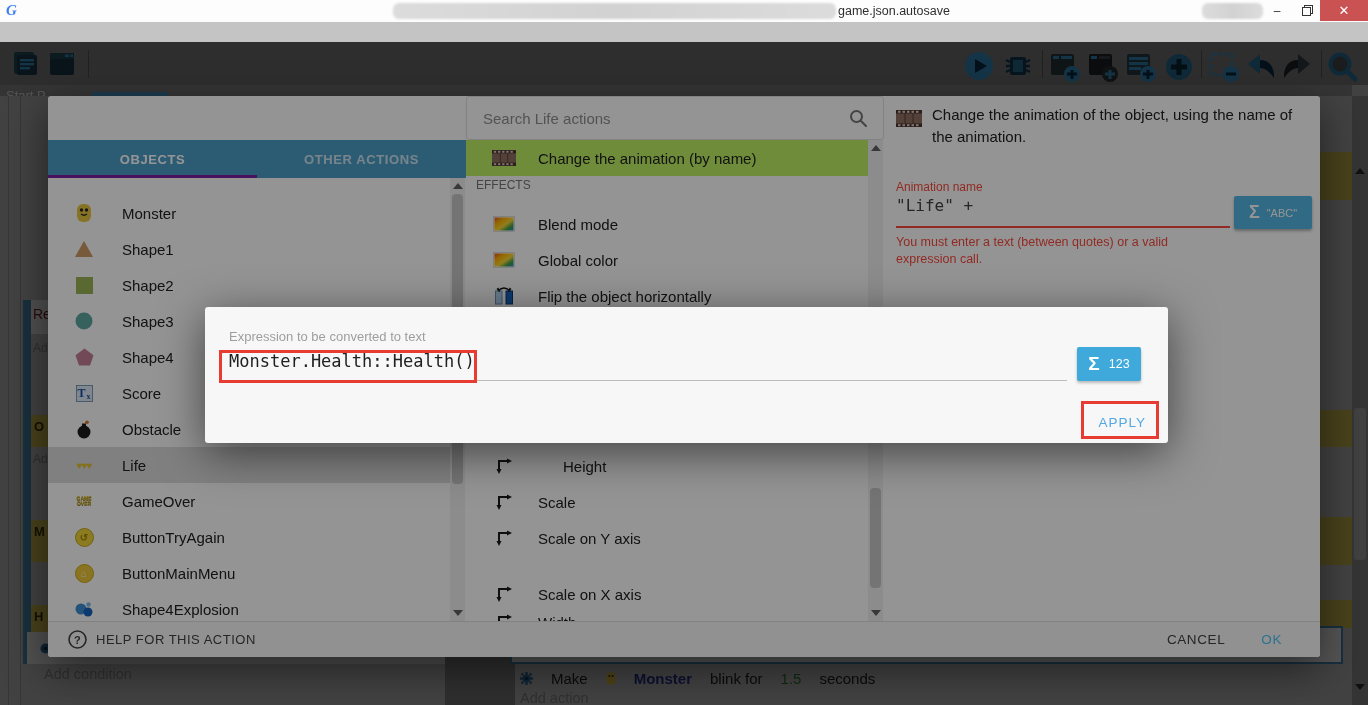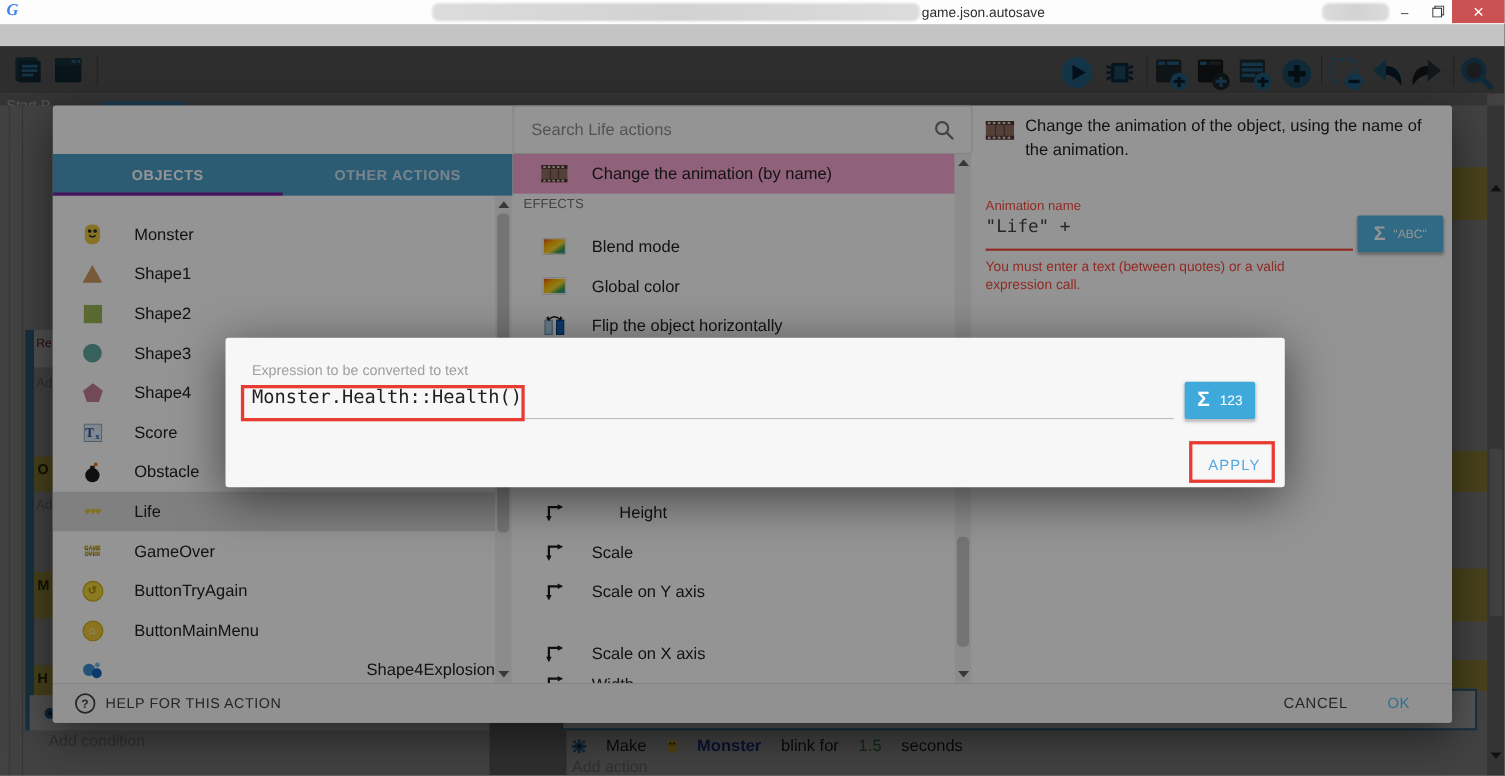--- a/index.html
+++ b/index.html
@@ -20,21 +20,21 @@
   #layer0{left:0;top:42px;width:1368px;height:663px;z-index:1;}
   #toolbar{left:0;top:0;width:1368px;height:43px;background:#8a8a8a;}
   .tsep{top:8px;width:1px;height:28px;background:rgba(0,0,0,.28);}
   #tabstrip{left:0;top:43px;width:1352px;height:11px;background:#9e9e9e;}
   #tab-indicator{left:92px;top:50px;width:76px;height:4px;background:#55b0ea;}
   #starttab{left:6px;top:46px;font-size:13px;color:#f7f7f7;white-space:nowrap;}
   #eventsheet{left:0;top:54px;width:1352px;height:609px;background:#c4c4c4;}
   .guideline{top:54px;width:1px;height:609px;background:rgba(0,0,0,.18);}
   .tealbar{left:23px;width:8px;background:#4a90b8;}
   .yellowblock{left:31px;width:17px;background:#d8c553;color:#3e3405;font-weight:bold;font-size:13px;padding:4px 0 0 3px;box-sizing:border-box;}
-  .fragment{color:#7f1d1d;font-size:11px;}
+  .fragment{color:#7f1d1d;font-size:14px;}
   .fraggray{color:#8a8a8a;font-size:12px;}
   
   #cond-row{left:27px;top:590px;width:418px;height:32px;background:#efefef;display:flex;align-items:center;padding-left:13px;box-sizing:border-box;font-size:14.5px;color:#212121;gap:5px;}
   #divider-col{left:445px;top:588px;width:70px;height:75px;background:#8c8c8c;}
   #sel-action-row{left:510px;top:584px;width:833px;height:38px;background:#fdfdfd;border:2px solid #4a90c2;box-sizing:border-box;display:flex;align-items:center;gap:6px;padding-left:8px;font-size:14px;color:#212121;white-space:nowrap;overflow:hidden;}
   #blink-row{left:520px;top:626px;height:20px;display:flex;align-items:center;gap:18px;font-size:15px;color:#212121;white-space:nowrap;}
   #add-action{left:520px;top:648px;font-size:14.5px;color:#8f8f8f;}
   #add-condition{left:44px;top:624px;font-size:14.5px;color:#8f8f8f;}
   .obj-navy{font-weight:bold;color:#283593;}
   .val-green{color:#2e7d32;}
@@ -59,21 +59,21 @@
   .lrow{position:absolute;left:0;width:402px;height:36px;display:flex;align-items:center;}
   .lrow.selected{background:#dcdcdc;}
   .lrow .ic{width:24px;display:flex;justify-content:center;margin-left:24px;}
   .lrow .lbl{margin-left:26px;font-size:15px;color:#212121;}
   .dsb{position:absolute;width:15px;background:#f2f2f2;}
   .dsb-thumb{position:absolute;left:2px;width:11px;background:#c9c9c9;border-radius:4px;}
   
   #d-search-mid{left:418px;top:0;width:418px;height:44px;background:#fff;border:1px solid #e0e0e0;border-radius:3px;box-sizing:border-box;display:flex;align-items:center;}
   #act-list{left:418px;top:44px;width:402px;height:481px;background:#fff;overflow:hidden;}
   .arow{position:absolute;left:0;width:402px;height:36px;display:flex;align-items:center;}
-  .arow.selected{background:#f9a8d4;}
+  .arow.selected{background:#bef264;}
   .arow .ic{width:28px;display:flex;justify-content:center;margin-left:24px;}
   .arow .lbl{margin-left:20px;font-size:15px;color:#212121;}
   #effects-hdr{position:absolute;left:10px;top:38px;font-size:12px;color:#757575;}
   
   .rp-title{left:884px;top:8px;width:380px;font-size:15px;line-height:1.45;color:#212121;}
   #rp-film{left:848px;top:14px;}
   .rp-label{left:848px;top:84px;font-size:12px;color:#fa4b3e;}
   .rp-value{left:848px;top:100px;font-family:"DejaVu Sans Mono",monospace;font-size:16px;color:#424242;}
   .rp-underline{left:848px;top:130px;width:334px;height:2px;background:#fa4b3e;}
   .rp-error{left:848px;top:138px;width:330px;font-size:12.5px;line-height:1.35;color:#fa4b3e;}
@@ -402,21 +402,21 @@
           <span class="lbl">ButtonTryAgain</span>
         </div>
         <div class="lrow" style="top: 377px;">
           <span class="ic">
             <span style="display: inline-flex;">
               <span style="width:17px;height:17px;border-radius:50%;background:#f0c93a;border:1px solid #c9a912;display:inline-flex;align-items:center;justify-content:center;font-size:10px;color:#fff8d0;">⌂</span>
             </span>
           </span>
           <span class="lbl">ButtonMainMenu</span>
         </div>
-        <div class="lrow" style="top: 413px; justify-content: space-between;">
+        <div class="lrow" style="top: 413px;">
           <span class="ic">
             <span style="display: inline-flex;">
               <svg width="19" height="17" viewBox="0 0 19 17">
                 <circle cx="6" cy="8" r="5.5" fill="#3d8fd4"></circle>
                 <circle cx="13" cy="11" r="4.5" fill="#1565c0"></circle>
                 <circle cx="13.5" cy="3.5" r="2.2" fill="#7ab7e8"></circle>
               </svg>
             </span>
           </span>
           <span class="lbl">Shape4Explosion</span>

